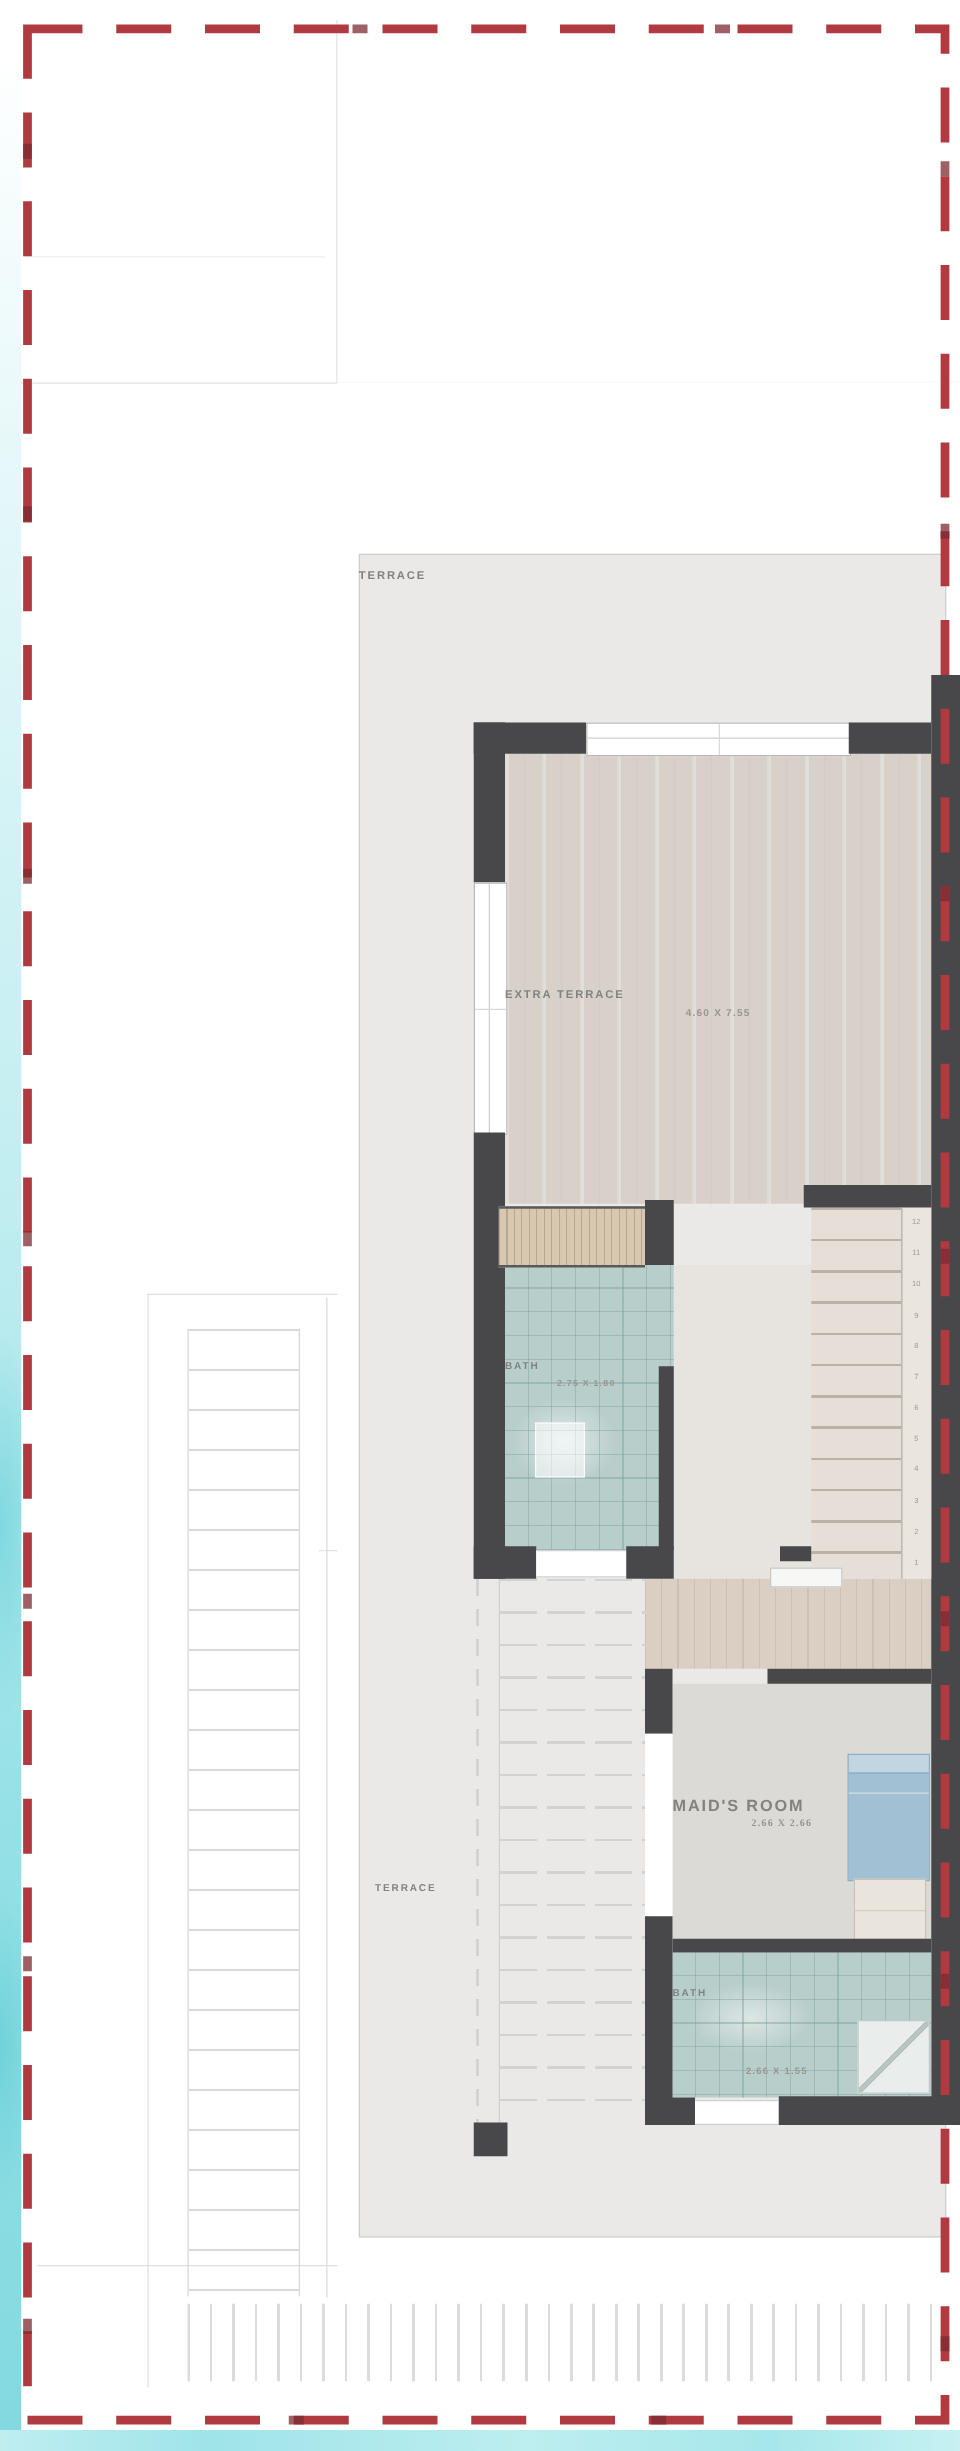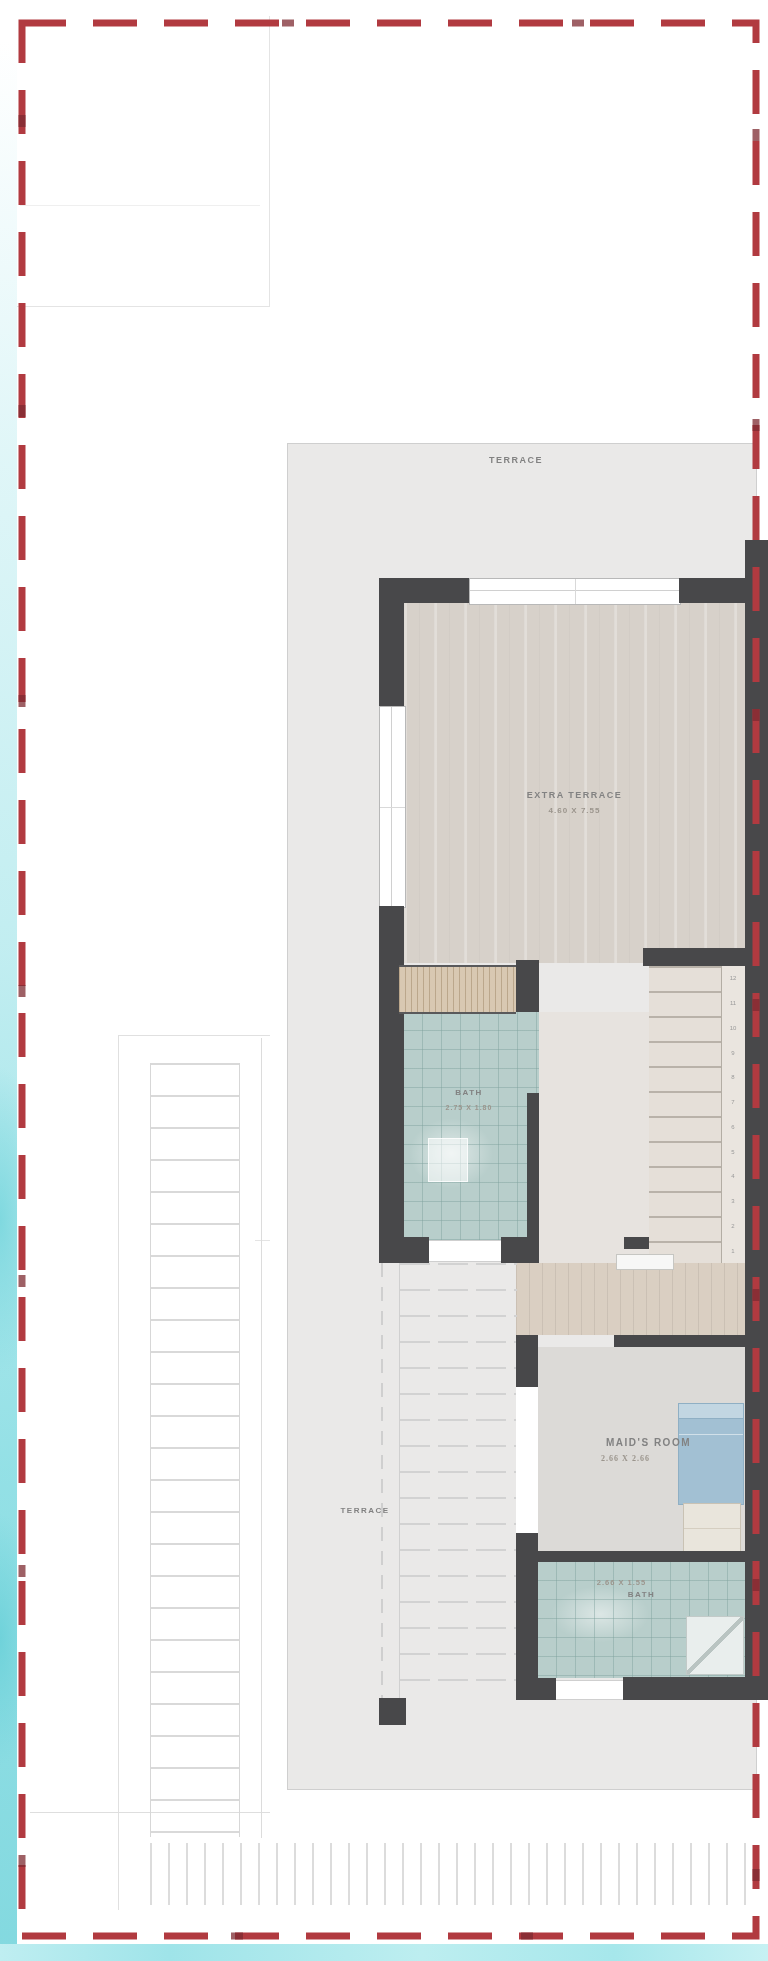--- a/index.html
+++ b/index.html
@@ -5,21 +5,21 @@
   html,body{margin:0;padding:0;background:#ffffff;}
   #canvas{
     position:relative;width:768px;height:1961px;background:#ffffff;overflow:hidden;
     font-family:"Liberation Sans", sans-serif;
   }
   .abs{position:absolute;}
   .wall{position:absolute;background:#48484a;}
   .bgline{position:absolute;background:#e4e4e4;}
   .label{
     position:absolute;color:#828282;font-size:9px;letter-spacing:1.5px;
-    text-align:center;white-space:nowrap;font-weight:bold;
+    text-align:left;white-space:nowrap;font-weight:bold;
   }
   .dims{
     position:absolute;color:#9b958d;font-size:8px;letter-spacing:1px;
     text-align:center;white-space:nowrap;font-weight:bold;
   }
   .fixture{position:absolute;background:#f3f2ef;border:1px solid #c6c6c2;}
   .stair-num{
     height:24.75px;display:flex;align-items:center;justify-content:center;
     font-size:6px;color:#9a9a9a;
   }
@@ -139,36 +139,36 @@
   <div class="wall" style="left:516px;top:1533px;width:22px;height:167px;z-index:6;"></div>
   <div class="abs" style="left:538px;top:1347px;width:207px;height:206px;background:#dcdad7;z-index:4;"></div>
   <div class="abs" style="left:678px;top:1403px;width:64px;height:100px;z-index:5;
               background:linear-gradient(180deg,#c2d6e2 0 14px,#a2c0d3 14px);border:1px solid #8fafc4;">
     <div style="position:absolute;left:0;top:14px;width:100%;height:1px;background:#8fafc4;"></div>
     <div style="position:absolute;left:0;top:30px;width:100%;height:1px;background:rgba(255,255,255,.5);"></div>
   </div>
   <div class="abs" style="left:683px;top:1503px;width:56px;height:47px;background:#e9e5dc;border:1px solid #c9c2b4;z-index:6;">
     <div style="position:absolute;left:0;top:50%;width:100%;height:1px;background:#d5cec1;"></div>
   </div>
-  <div class="label" style="left:538px;top:1437px;width:221px;font-size:10px;z-index:20;">MAID'S ROOM</div>
+  <div class="label" style="left:538px;top:1437px;width:221px;font-size:13px;z-index:20;">MAID'S ROOM</div>
   <div class="dims" style="left:538px;top:1454px;width:175px;z-index:20;font-family:Liberation Serif, serif;">2.66 X 2.66</div>
   <div class="wall" style="left:538px;top:1551px;width:207px;height:11px;z-index:6;"></div>
 
   <div class="abs" style="left:538px;top:1562px;width:207px;height:116px;z-index:5;
               background:
                 repeating-linear-gradient(90deg,rgba(0,0,0,0) 0 18px,rgba(125,160,156,.45) 18px 19px),
                 repeating-linear-gradient(180deg,rgba(0,0,0,0) 0 18px,rgba(125,160,156,.45) 18px 19px),
                 radial-gradient(70px 40px at 30% 45%, rgba(255,255,255,.5), rgba(255,255,255,0) 70%),
                 #b8cecb;"></div>
   <div class="fixture" style="left:562px;top:1640px;width:46px;height:36px;background:#f5f4f1;"></div>
   <div class="abs" style="left:686px;top:1616px;width:56px;height:57px;z-index:6;border:1px solid #c2cac8;
               background:linear-gradient(135deg,rgba(0,0,0,0) 47%,#b9c4c2 47% 53%,rgba(0,0,0,0) 53%),#e9eeed;"></div>
   <div class="fixture" style="left:696px;top:1568px;width:46px;height:30px;background:#f0efec;"></div>
   <div class="label" style="left:538px;top:1590px;width:207px;font-size:8px;z-index:20;">BATH</div>
-  <div class="dims" style="left:538px;top:1578px;width:167px;font-size:7.5px;z-index:20;">2.66 X 1.55</div>
+  <div class="dims" style="left:538px;top:1652px;width:167px;font-size:7.5px;z-index:20;">2.66 X 1.55</div>
   <div class="wall" style="left:519px;top:1678px;width:37px;height:22px;z-index:6;"></div>
   <div class="abs" style="left:556px;top:1680px;width:67px;height:18px;background:#ffffff;border-top:1px solid #cfcfcf;border-bottom:1px solid #cfcfcf;z-index:6;"></div>
   <div class="wall" style="left:623px;top:1677px;width:123px;height:23px;z-index:6;"></div>
 
   <div class="abs" style="left:399px;top:1263px;width:117px;height:437px;z-index:4;
               background:
                 repeating-linear-gradient(90deg,rgba(0,0,0,0) 0 30px,#eae9e8 30px 38px),
                 repeating-linear-gradient(180deg,#d2d2d2 0 2px,rgba(0,0,0,0) 2px 26px);
               border-left:1px solid #d0d0d0;"></div>
   <div class="abs" style="left:381px;top:1263px;width:2px;height:437px;z-index:4;

